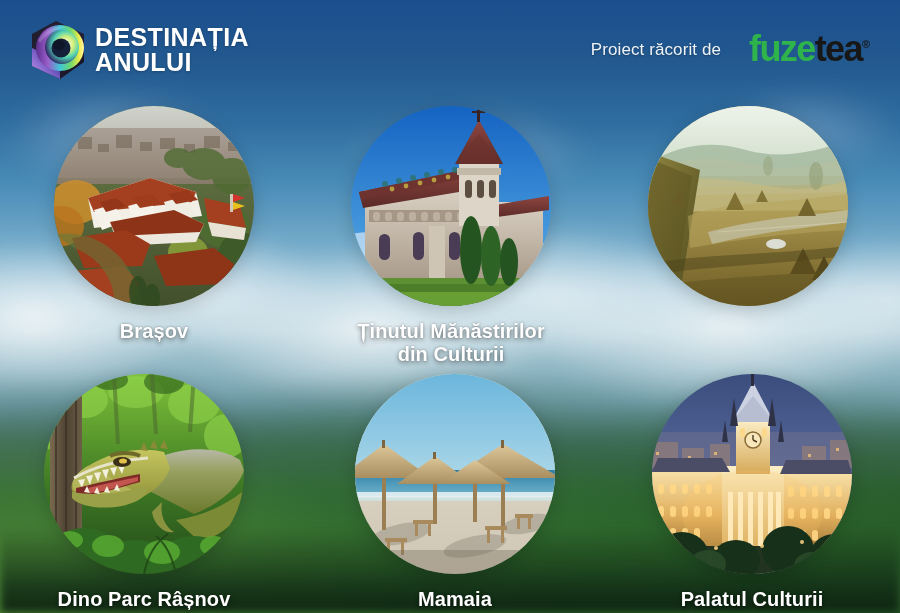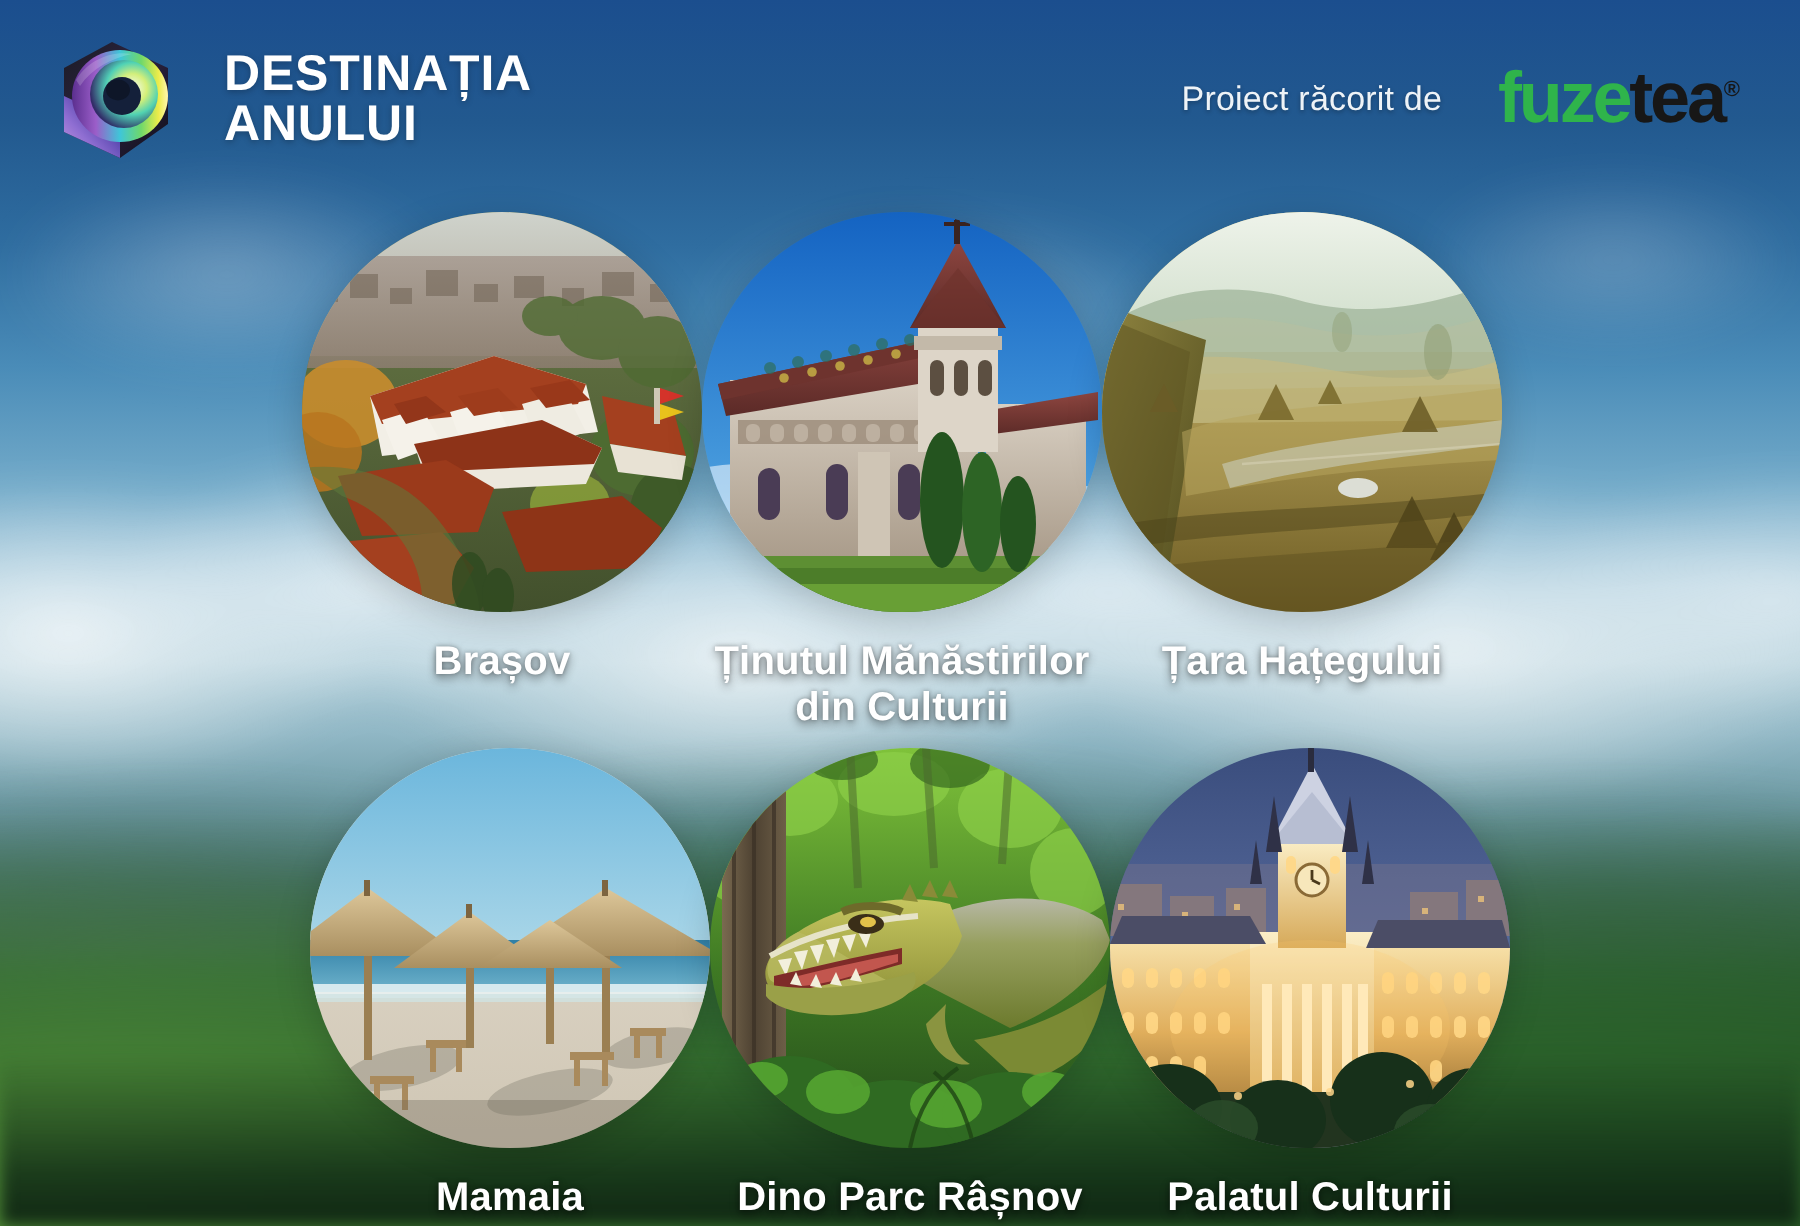--- a/index.html
+++ b/index.html
@@ -104,21 +104,21 @@
   .header {
     position: absolute;
     top: 0; left: 0; right: 0;
     height: 100px;
     display: flex;
     align-items: center;
     padding: 0 24px 0 26px;
     z-index: 40;
   }
 
-  .brand { display: flex; align-items: center; gap: 22px; }
+  .brand { display: flex; align-items: center; gap: 5px; }
 
   .brand-mark { width: 64px; height: 64px; flex: 0 0 64px; }
 
   .brand-text {
     color: #ffffff;
     font-weight: 700;
     font-size: 25px;
     line-height: 1.02;
     letter-spacing: .4px;
     text-transform: uppercase;
@@ -163,21 +163,21 @@
     position: absolute;
     top: 100px; left: 0; right: 0; bottom: 0;
     display: flex;
     flex-direction: column;
     z-index: 30;
   }
   .row {
     flex: 1 1 50%;
     display: flex;
     align-items: flex-start;
-    justify-content: center;
+    justify-content: space-between;
     padding: 0 44px;
   }
   .row-1 { padding-top: 6px; }
   .row-2 { padding-top: 8px; }
 
   .card {
     width: 200px;
     display: flex;
     flex-direction: column;
     align-items: center;
@@ -477,26 +477,135 @@
               <path d="M108 96 l6 -12 l6 12 z" fill="#7b6c2e"></path>
             </g>
             <ellipse cx="128" cy="138" rx="10" ry="5" fill="#e9eef0" opacity=".85"></ellipse>
             <path d="M70 126 L200 116" stroke="#d6d0b4" stroke-width="1.2" opacity=".6" fill="none"></path>
             <path d="M0 158 C50 148 110 150 200 140 L200 150 C112 160 52 160 0 170 Z" fill="#4a4018" opacity=".45"></path>
             <path d="M0 182 C60 170 120 172 200 162 L200 200 L0 200 Z" fill="#5a4e1e" opacity=".45"></path>
             <ellipse cx="168" cy="70" rx="7" ry="14" fill="#8c9a6e" opacity=".5"></ellipse>
             <ellipse cx="120" cy="60" rx="5" ry="10" fill="#8c9a6e" opacity=".4"></ellipse>
           </svg>
         </div>
-        <div class="card-label">Țara Hațegului</div>
       </div>
 
     </div>
 
     <div class="row row-2">
+
+      <div class="card card-dinoparc">
+        <div class="thumb">
+          <svg viewBox="0 0 200 200" aria-hidden="true">
+            <defs>
+              <linearGradient id="dnFor" x1="0" y1="0" x2="0" y2="1">
+                <stop offset="0" stop-color="#7fc23a"></stop>
+                  <stop offset=".55" stop-color="#3f7a24"></stop>
+                <stop offset="1" stop-color="#22491a"></stop>
+              </linearGradient>
+              <linearGradient id="dnBody" x1="0" y1="0" x2="0" y2="1">
+                <stop offset="0" stop-color="#b7b8a6"></stop>
+                  <stop offset=".35" stop-color="#97a05f"></stop>
+                <stop offset="1" stop-color="#6c7a2d"></stop>
+              </linearGradient>
+              <linearGradient id="dnHead" x1="0" y1="0" x2="0" y2="1">
+                <stop offset="0" stop-color="#c5c55f"></stop>
+                  <stop offset="1" stop-color="#8b8e36"></stop>
+              </linearGradient>
+              <linearGradient id="dnBark" x1="0" y1="0" x2="1" y2="0">
+                <stop offset="0" stop-color="#7a6a50"></stop>
+                  <stop offset=".5" stop-color="#4e4232"></stop>
+                <stop offset="1" stop-color="#6d5e47"></stop>
+              </linearGradient>
+            </defs>
+            <rect width="200" height="200" fill="url(#dnFor)"></rect>
+            <g fill="#8fd14a" opacity=".65">
+              <ellipse cx="40" cy="26" rx="24" ry="18"></ellipse>
+                <ellipse cx="92" cy="18" rx="28" ry="16"></ellipse>
+              <ellipse cx="150" cy="30" rx="26" ry="20"></ellipse>
+                <ellipse cx="182" cy="62" rx="22" ry="22"></ellipse>
+              <ellipse cx="14" cy="58" rx="18" ry="20"></ellipse>
+            </g>
+            <g fill="#2b5a1c" opacity=".6">
+              <ellipse cx="120" cy="8" rx="20" ry="12"></ellipse>
+                <ellipse cx="66" cy="6" rx="18" ry="10"></ellipse>
+            </g>
+            <g stroke="#4b6b2e" stroke-width="4" opacity=".55">
+              <path d="M70 0 L74 70"></path>
+                <path d="M108 0 L112 60"></path>
+                <path d="M150 0 L146 58"></path>
+            </g>
+
+            <rect x="6" y="0" width="32" height="200" fill="url(#dnBark)"></rect>
+            <g stroke="#3b3126" stroke-width="2" opacity=".7" fill="none">
+              <path d="M12 0 v200"></path>
+                <path d="M22 0 v200"></path>
+                <path d="M32 0 v200"></path>
+            </g>
+
+            <path d="M196 86 C178 74 150 72 124 80 C104 86 92 96 84 106 L150 140 C176 130 196 112 200 96 Z" fill="url(#dnBody)"></path>
+            <path d="M198 118 C180 132 158 142 132 146 L156 168 C182 160 200 142 200 124 Z" fill="#7b8a34"></path>
+
+            <path d="M120 78 C96 72 66 78 44 92 C30 100 24 112 30 120 C38 132 62 134 86 128 C106 122 122 108 126 94 Z" fill="url(#dnHead)"></path>
+            <path d="M44 92 C32 98 26 108 30 116 C40 124 66 124 88 116 C70 106 56 96 44 92 Z" fill="#b9bb62" opacity=".75"></path>
+
+            <path d="M30 104 C48 94 74 86 104 84" stroke="#e6e3c8" stroke-width="3" fill="none"></path>
+            <g fill="#f2efdc">
+              <polygon points="34,106 38,114 41,105"></polygon>
+                <polygon points="42,102 46,111 49,101"></polygon>
+              <polygon points="50,99 54,108 57,98"></polygon>
+                <polygon points="58,96 62,105 65,95"></polygon>
+              <polygon points="66,94 70,102 73,93"></polygon>
+                <polygon points="74,92 78,100 81,91"></polygon>
+            </g>
+
+            <path d="M32 114 C50 110 74 104 96 100 L96 108 C74 114 50 122 32 122 Z" fill="#7e2b28"></path>
+            <path d="M44 114 C60 110 78 106 94 103 L94 107 C78 112 60 118 46 119 Z" fill="#c2564e"></path>
+
+            <path d="M28 118 C48 122 78 120 102 112 C106 120 96 128 78 132 C56 136 34 132 28 124 Z" fill="#9aa048"></path>
+            <g fill="#f2efdc">
+              <polygon points="40,118 43,112 46,119"></polygon>
+                <polygon points="50,119 53,113 56,120"></polygon>
+              <polygon points="60,118 63,112 66,119"></polygon>
+                <polygon points="70,116 73,110 76,117"></polygon>
+            </g>
+
+            <ellipse cx="78" cy="88" rx="9" ry="5" fill="#3a2e18"></ellipse>
+            <ellipse cx="79" cy="87" rx="4" ry="2.6" fill="#e2c14a"></ellipse>
+            <path d="M66 82 C74 78 88 78 96 82" stroke="#6e6a2a" stroke-width="4" fill="none"></path>
+
+            <g fill="#8a8b38">
+              <polygon points="96,76 100,68 104,77"></polygon>
+                <polygon points="106,74 110,66 114,75"></polygon>
+              <polygon points="116,74 120,66 124,75"></polygon>
+            </g>
+
+            <path d="M118 128 C116 140 120 152 130 158 C122 160 110 152 108 138 Z" fill="#8a9440"></path>
+
+            <g fill="#2f6a22">
+              <ellipse cx="40" cy="178" rx="34" ry="24"></ellipse>
+                <ellipse cx="92" cy="190" rx="38" ry="24"></ellipse>
+              <ellipse cx="150" cy="184" rx="34" ry="22"></ellipse>
+                <ellipse cx="186" cy="196" rx="26" ry="18"></ellipse>
+              <ellipse cx="6" cy="196" rx="24" ry="16"></ellipse>
+            </g>
+            <g fill="#57a832" opacity=".85">
+              <ellipse cx="64" cy="172" rx="16" ry="11"></ellipse>
+                <ellipse cx="118" cy="178" rx="18" ry="12"></ellipse>
+              <ellipse cx="170" cy="172" rx="14" ry="10"></ellipse>
+                <ellipse cx="26" cy="166" rx="13" ry="9"></ellipse>
+            </g>
+            <g stroke="#1f4415" stroke-width="2" opacity=".8" fill="none">
+              <path d="M100 200 C104 180 112 168 124 160"></path>
+              <path d="M132 200 C128 182 122 170 112 162"></path>
+            </g>
+          </svg>
+        </div>
+        <div class="card-label">Dino Parc Râșnov</div>
+      </div>
 
       <div class="card card-mamaia">
         <div class="thumb">
           <svg viewBox="0 0 200 200" aria-hidden="true">
             <defs>
               <linearGradient id="maSky" x1="0" y1="0" x2="0" y2="1">
                 <stop offset="0" stop-color="#6bb6dc"></stop>
                   <stop offset="1" stop-color="#a9d6e8"></stop>
               </linearGradient>
               <linearGradient id="maSea" x1="0" y1="0" x2="0" y2="1">
@@ -561,130 +670,20 @@
               <rect x="160" y="140" width="18" height="4"></rect>
                 <rect x="162" y="144" width="3" height="11"></rect>
                 <rect x="173" y="144" width="3" height="11"></rect>
             </g>
             <g fill="#6c6457" opacity=".35">
               <rect x="0" y="176" width="200" height="24"></rect>
             </g>
           </svg>
         </div>
         <div class="card-label">Mamaia</div>
-      </div>
-
-      <div class="card card-dinoparc">
-        <div class="thumb">
-          <svg viewBox="0 0 200 200" aria-hidden="true">
-            <defs>
-              <linearGradient id="dnFor" x1="0" y1="0" x2="0" y2="1">
-                <stop offset="0" stop-color="#7fc23a"></stop>
-                  <stop offset=".55" stop-color="#3f7a24"></stop>
-                <stop offset="1" stop-color="#22491a"></stop>
-              </linearGradient>
-              <linearGradient id="dnBody" x1="0" y1="0" x2="0" y2="1">
-                <stop offset="0" stop-color="#b7b8a6"></stop>
-                  <stop offset=".35" stop-color="#97a05f"></stop>
-                <stop offset="1" stop-color="#6c7a2d"></stop>
-              </linearGradient>
-              <linearGradient id="dnHead" x1="0" y1="0" x2="0" y2="1">
-                <stop offset="0" stop-color="#c5c55f"></stop>
-                  <stop offset="1" stop-color="#8b8e36"></stop>
-              </linearGradient>
-              <linearGradient id="dnBark" x1="0" y1="0" x2="1" y2="0">
-                <stop offset="0" stop-color="#7a6a50"></stop>
-                  <stop offset=".5" stop-color="#4e4232"></stop>
-                <stop offset="1" stop-color="#6d5e47"></stop>
-              </linearGradient>
-            </defs>
-            <rect width="200" height="200" fill="url(#dnFor)"></rect>
-            <g fill="#8fd14a" opacity=".65">
-              <ellipse cx="40" cy="26" rx="24" ry="18"></ellipse>
-                <ellipse cx="92" cy="18" rx="28" ry="16"></ellipse>
-              <ellipse cx="150" cy="30" rx="26" ry="20"></ellipse>
-                <ellipse cx="182" cy="62" rx="22" ry="22"></ellipse>
-              <ellipse cx="14" cy="58" rx="18" ry="20"></ellipse>
-            </g>
-            <g fill="#2b5a1c" opacity=".6">
-              <ellipse cx="120" cy="8" rx="20" ry="12"></ellipse>
-                <ellipse cx="66" cy="6" rx="18" ry="10"></ellipse>
-            </g>
-            <g stroke="#4b6b2e" stroke-width="4" opacity=".55">
-              <path d="M70 0 L74 70"></path>
-                <path d="M108 0 L112 60"></path>
-                <path d="M150 0 L146 58"></path>
-            </g>
-
-            <rect x="6" y="0" width="32" height="200" fill="url(#dnBark)"></rect>
-            <g stroke="#3b3126" stroke-width="2" opacity=".7" fill="none">
-              <path d="M12 0 v200"></path>
-                <path d="M22 0 v200"></path>
-                <path d="M32 0 v200"></path>
-            </g>
-
-            <path d="M196 86 C178 74 150 72 124 80 C104 86 92 96 84 106 L150 140 C176 130 196 112 200 96 Z" fill="url(#dnBody)"></path>
-            <path d="M198 118 C180 132 158 142 132 146 L156 168 C182 160 200 142 200 124 Z" fill="#7b8a34"></path>
-
-            <path d="M120 78 C96 72 66 78 44 92 C30 100 24 112 30 120 C38 132 62 134 86 128 C106 122 122 108 126 94 Z" fill="url(#dnHead)"></path>
-            <path d="M44 92 C32 98 26 108 30 116 C40 124 66 124 88 116 C70 106 56 96 44 92 Z" fill="#b9bb62" opacity=".75"></path>
-
-            <path d="M30 104 C48 94 74 86 104 84" stroke="#e6e3c8" stroke-width="3" fill="none"></path>
-            <g fill="#f2efdc">
-              <polygon points="34,106 38,114 41,105"></polygon>
-                <polygon points="42,102 46,111 49,101"></polygon>
-              <polygon points="50,99 54,108 57,98"></polygon>
-                <polygon points="58,96 62,105 65,95"></polygon>
-              <polygon points="66,94 70,102 73,93"></polygon>
-                <polygon points="74,92 78,100 81,91"></polygon>
-            </g>
-
-            <path d="M32 114 C50 110 74 104 96 100 L96 108 C74 114 50 122 32 122 Z" fill="#7e2b28"></path>
-            <path d="M44 114 C60 110 78 106 94 103 L94 107 C78 112 60 118 46 119 Z" fill="#c2564e"></path>
-
-            <path d="M28 118 C48 122 78 120 102 112 C106 120 96 128 78 132 C56 136 34 132 28 124 Z" fill="#9aa048"></path>
-            <g fill="#f2efdc">
-              <polygon points="40,118 43,112 46,119"></polygon>
-                <polygon points="50,119 53,113 56,120"></polygon>
-              <polygon points="60,118 63,112 66,119"></polygon>
-                <polygon points="70,116 73,110 76,117"></polygon>
-            </g>
-
-            <ellipse cx="78" cy="88" rx="9" ry="5" fill="#3a2e18"></ellipse>
-            <ellipse cx="79" cy="87" rx="4" ry="2.6" fill="#e2c14a"></ellipse>
-            <path d="M66 82 C74 78 88 78 96 82" stroke="#6e6a2a" stroke-width="4" fill="none"></path>
-
-            <g fill="#8a8b38">
-              <polygon points="96,76 100,68 104,77"></polygon>
-                <polygon points="106,74 110,66 114,75"></polygon>
-              <polygon points="116,74 120,66 124,75"></polygon>
-            </g>
-
-            <path d="M118 128 C116 140 120 152 130 158 C122 160 110 152 108 138 Z" fill="#8a9440"></path>
-
-            <g fill="#2f6a22">
-              <ellipse cx="40" cy="178" rx="34" ry="24"></ellipse>
-                <ellipse cx="92" cy="190" rx="38" ry="24"></ellipse>
-              <ellipse cx="150" cy="184" rx="34" ry="22"></ellipse>
-                <ellipse cx="186" cy="196" rx="26" ry="18"></ellipse>
-              <ellipse cx="6" cy="196" rx="24" ry="16"></ellipse>
-            </g>
-            <g fill="#57a832" opacity=".85">
-              <ellipse cx="64" cy="172" rx="16" ry="11"></ellipse>
-                <ellipse cx="118" cy="178" rx="18" ry="12"></ellipse>
-              <ellipse cx="170" cy="172" rx="14" ry="10"></ellipse>
-                <ellipse cx="26" cy="166" rx="13" ry="9"></ellipse>
-            </g>
-            <g stroke="#1f4415" stroke-width="2" opacity=".8" fill="none">
-              <path d="M100 200 C104 180 112 168 124 160"></path>
-              <path d="M132 200 C128 182 122 170 112 162"></path>
-            </g>
-          </svg>
-        </div>
-        <div class="card-label">Dino Parc Râșnov</div>
       </div>
 
       <div class="card card-iasi">
         <div class="thumb">
           <svg viewBox="0 0 200 200" aria-hidden="true">
             <defs>
               <linearGradient id="iaSky" x1="0" y1="0" x2="0" y2="1">
                 <stop offset="0" stop-color="#3a4d7d"></stop>
                   <stop offset=".6" stop-color="#5b6ea0"></stop>
                 <stop offset="1" stop-color="#8f8aa3"></stop>

